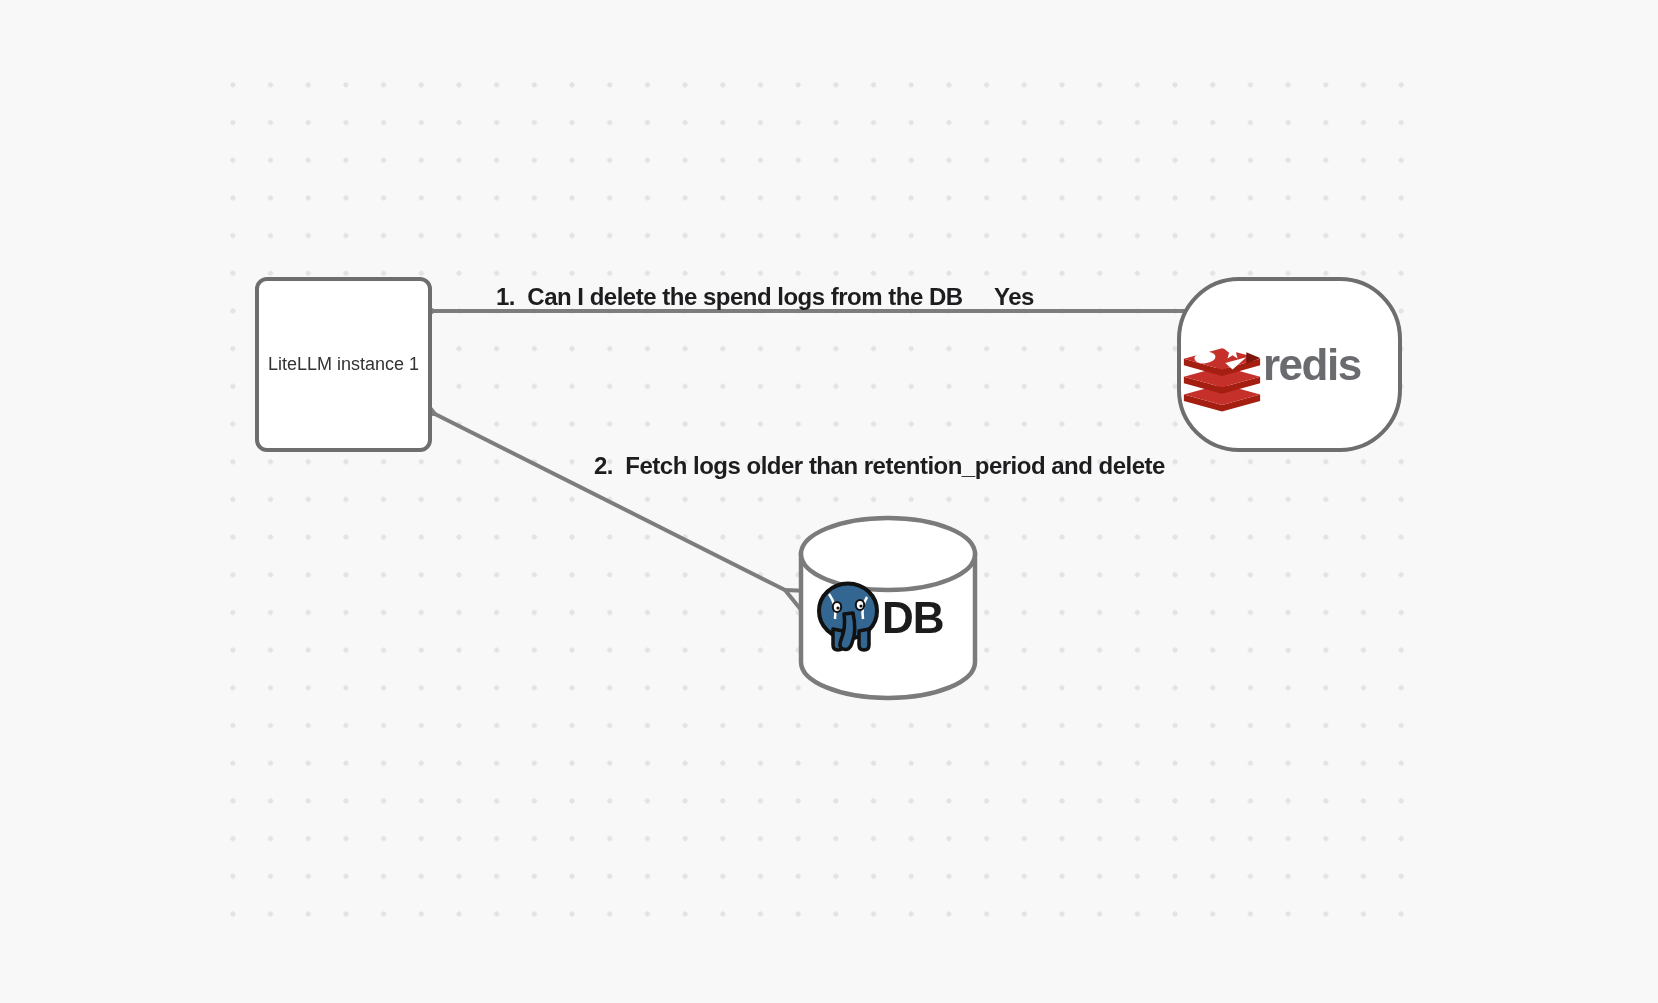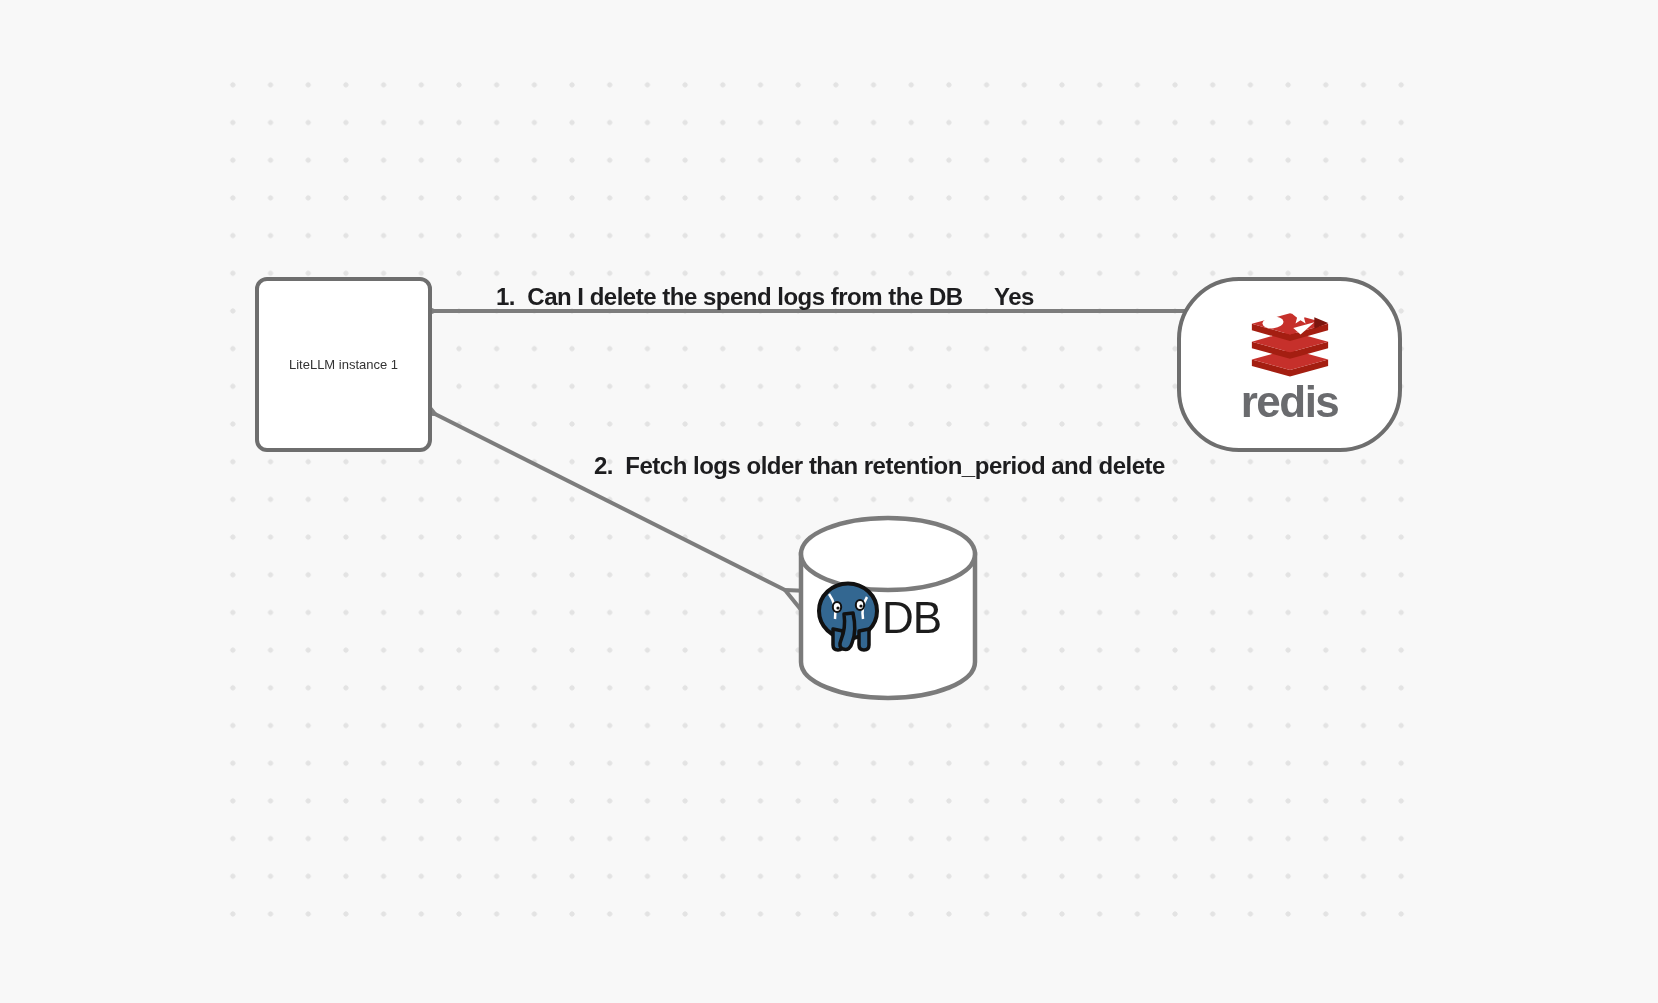--- a/index.html
+++ b/index.html
@@ -10,37 +10,37 @@
   .dots{
     position:absolute;left:214px;top:66px;width:1216px;height:874px;
     background-image:radial-gradient(circle,#e3e3e3 2.3px,rgba(0,0,0,0) 2.9px);
     background-size:37.7px 37.7px;
   }
   .arrow-layer{position:absolute;left:0;top:0;width:1658px;height:1003px;}
   .box{
     position:absolute;left:255px;width:177px;height:175px;box-sizing:border-box;
     background:#ffffff;border:4px solid #6e6e6e;border-radius:12px;
     display:flex;align-items:center;justify-content:center;
-    font-size:13px;color:#333333;text-align:right;
+    font-size:18px;color:#333333;text-align:right;
   }
   .redis-node{
     position:absolute;left:1177px;top:277px;width:225px;height:175px;box-sizing:border-box;
     background:#ffffff;border:4px solid #6e6e6e;border-radius:62px;
-    display:flex;flex-direction:column;align-items:center;
+    display:flex;flex-direction:row;align-items:center;
   }
   .redis-logo{margin-top:25px;}
   .redis-word{
     font-size:44px;font-weight:700;color:#6a6b6e;letter-spacing:-1.5px;
     line-height:1;margin-top:1px;
   }
   .db-node{position:absolute;left:795px;top:514px;width:186px;height:190px;}
   .cyl{position:absolute;left:0;top:0;}
   .pg-logo{position:absolute;left:20px;top:67px;}
   .db-label{
-    position:absolute;left:87px;top:82px;font-size:44px;font-weight:400;
+    position:absolute;left:87px;top:82px;font-size:44px;font-weight:700;
     color:#1c1c1c;letter-spacing:-1px;line-height:1;
   }
   .lbl{
     position:absolute;font-weight:700;font-size:24px;letter-spacing:-0.5px;
     color:#1d1d1f;white-space:pre;line-height:1.15;
   }
   .lbl-1{left:496px;top:283px;}
   .lbl-yes{left:994px;top:283px;}
   .lbl-2{left:594px;top:452px;}
 </style>

